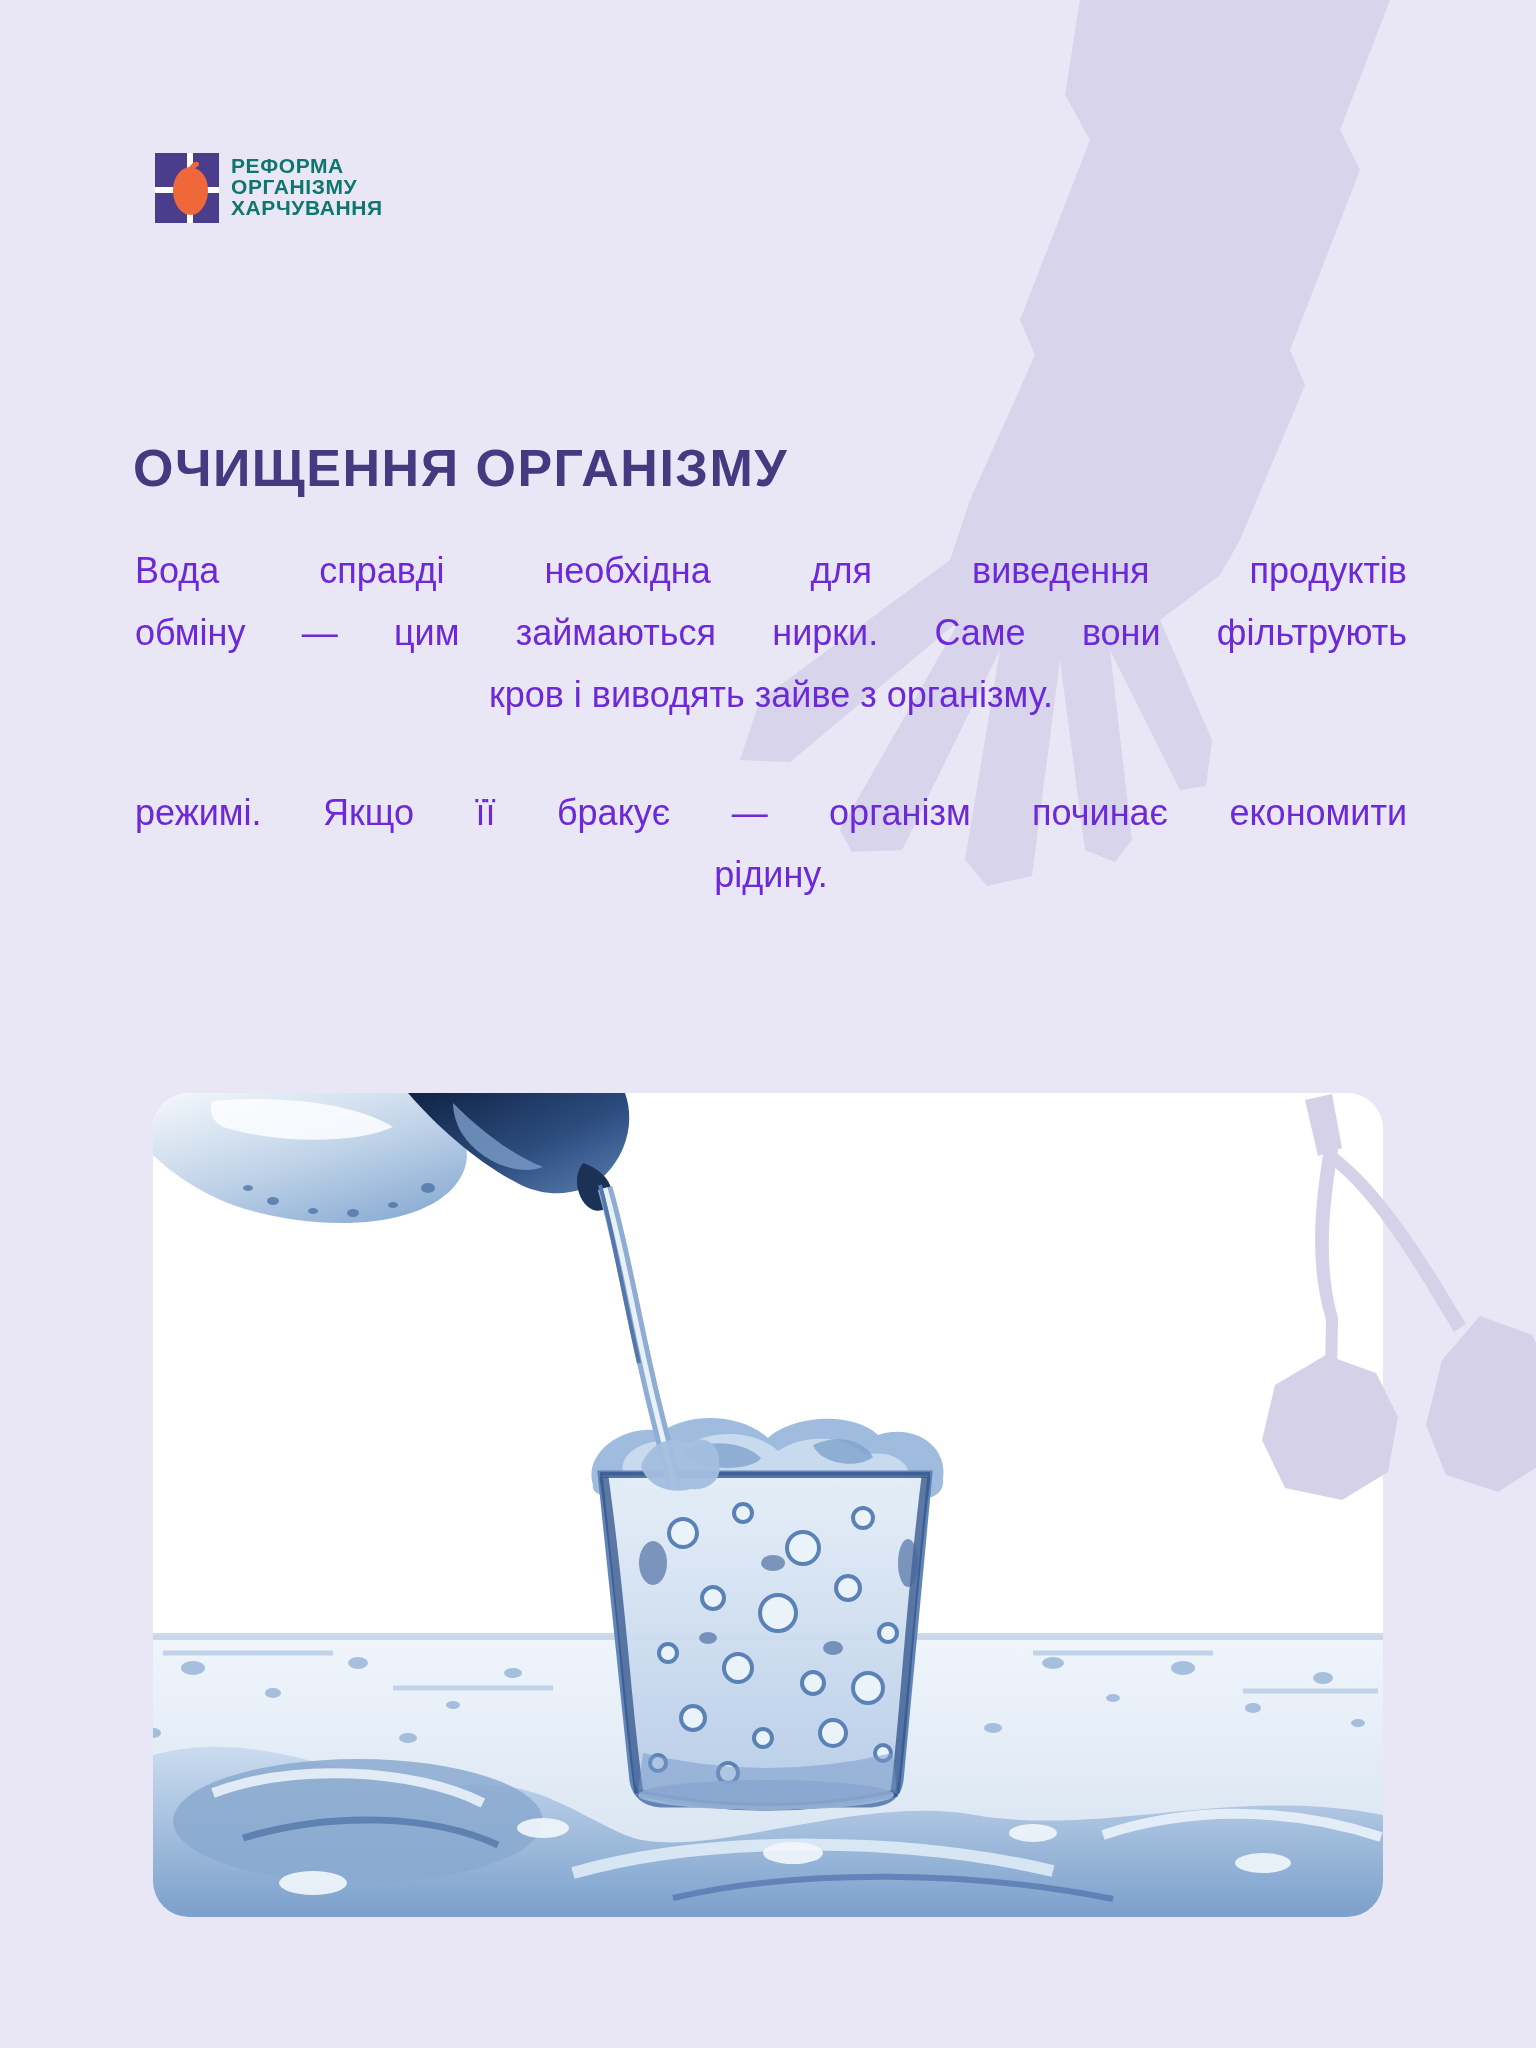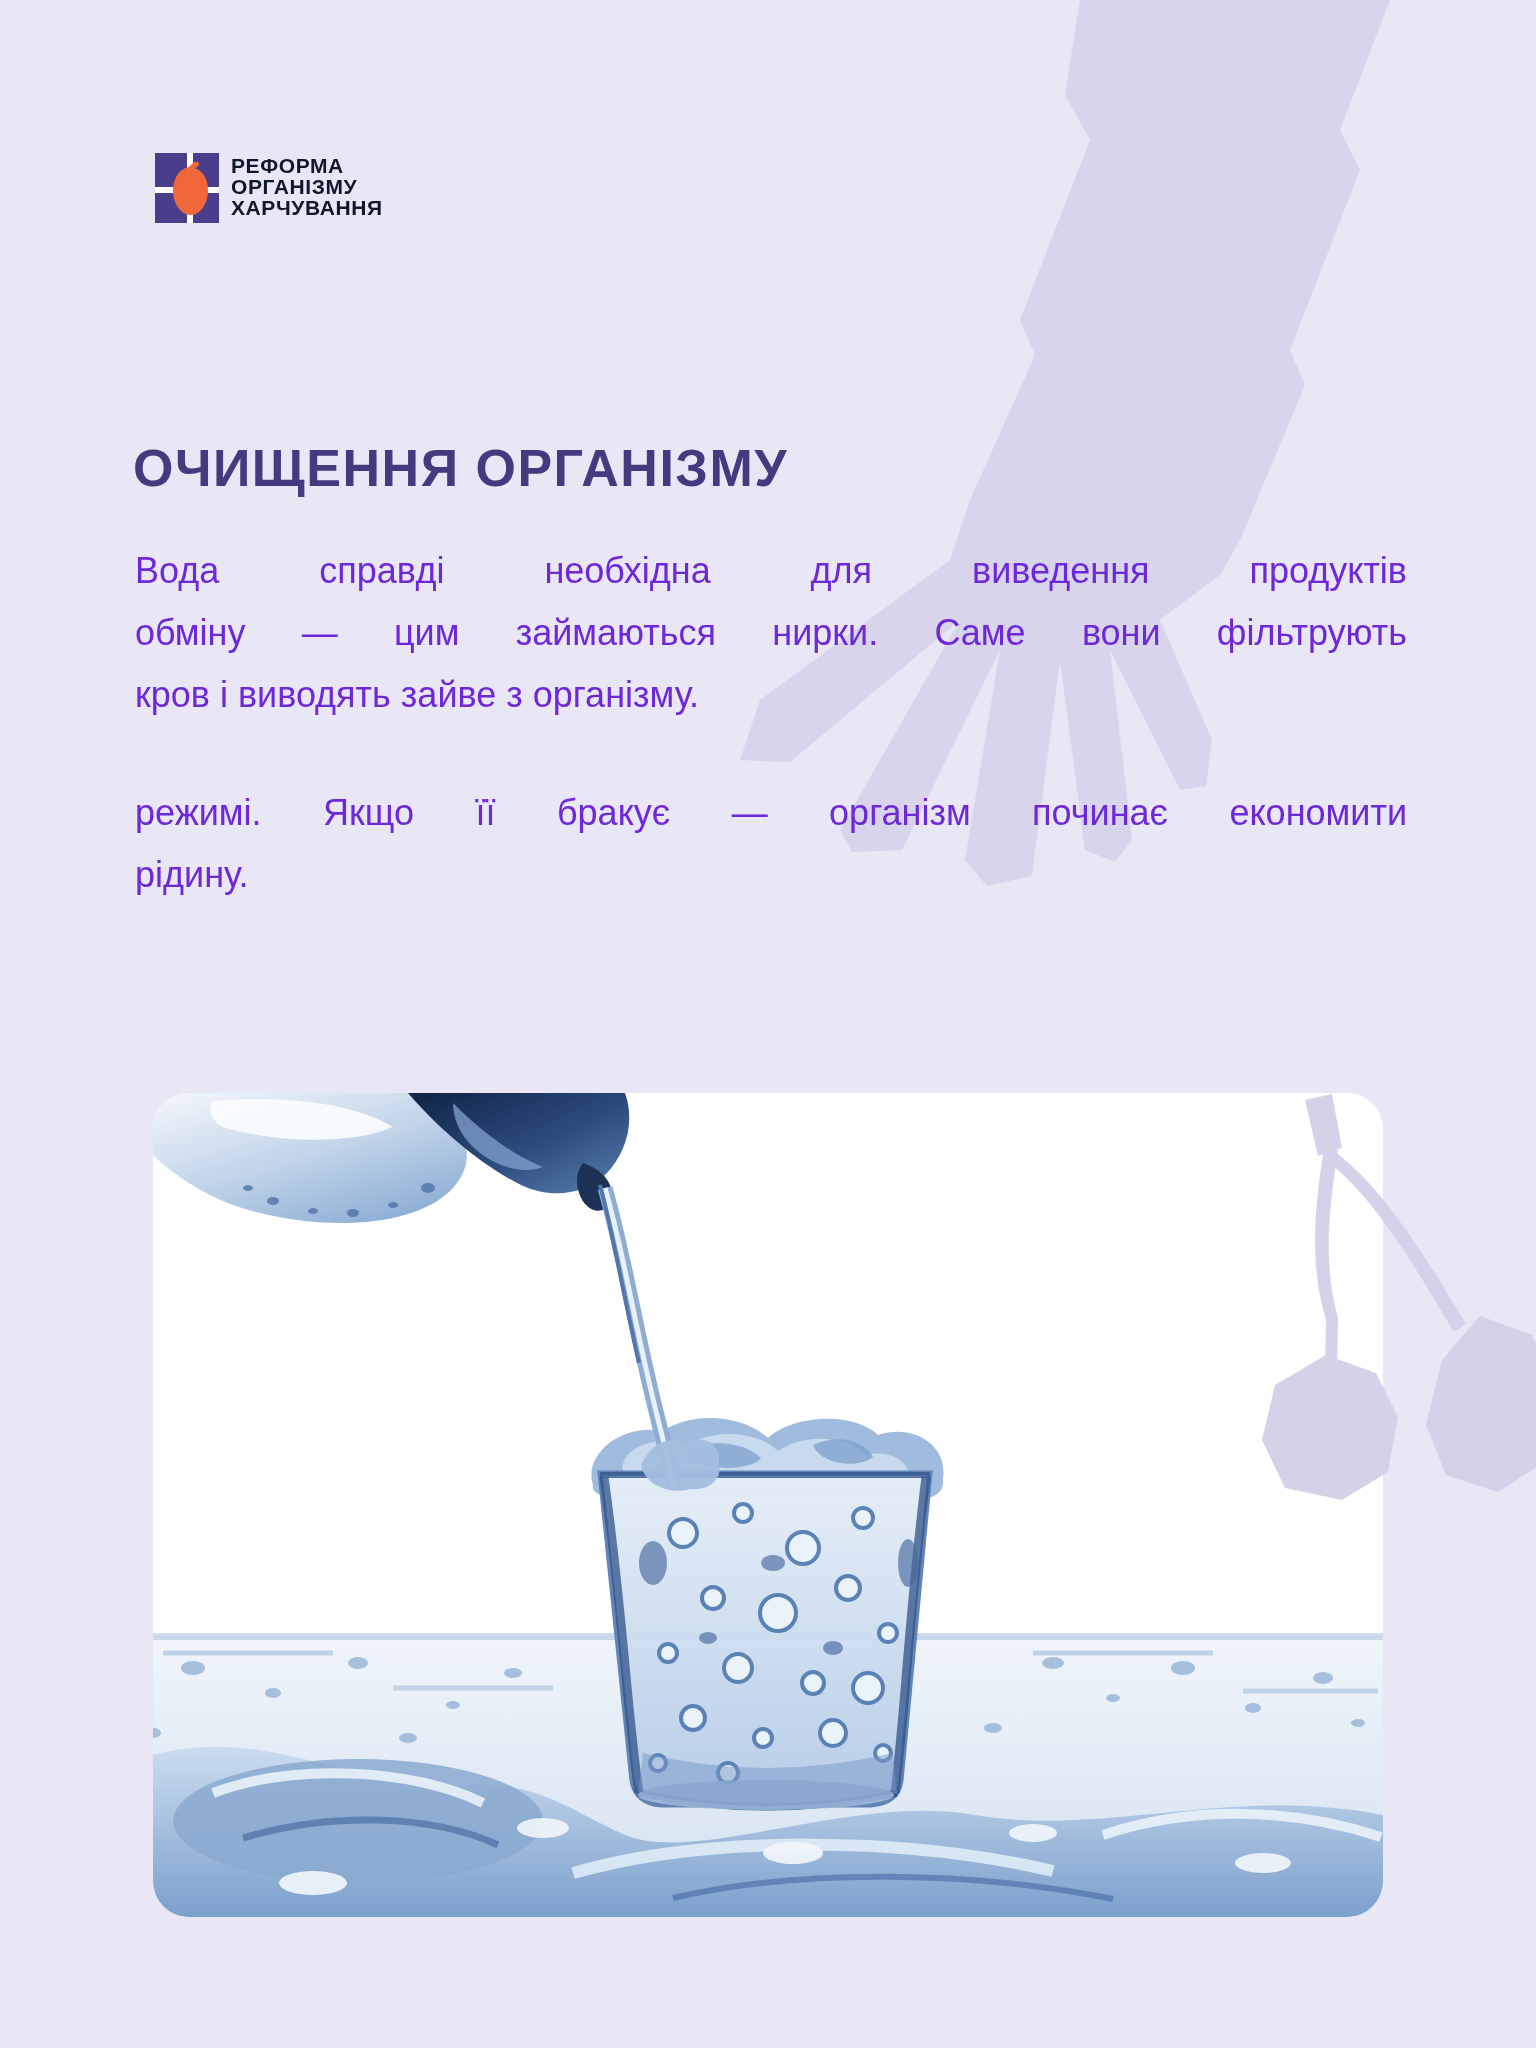--- a/index.html
+++ b/index.html
@@ -12,38 +12,38 @@
   }
   
   .wm{position:absolute;pointer-events:none;}
   #wm-carrot{left:700px;top:0;width:836px;height:900px;z-index:1;}
   #wm-cherries{left:1180px;top:1060px;width:356px;height:560px;z-index:4;}
   
   .logo{position:absolute;left:155px;top:153px;display:flex;align-items:flex-start;z-index:2;}
   .logo-icon{width:64px;height:70px;flex:0 0 auto;}
   .logo-text{
     margin-left:12px;margin-top:2px;
-    color:#0f172a;font-weight:bold;font-size:21px;line-height:21px;
+    color:#0f766e;font-weight:bold;font-size:21px;line-height:21px;
     letter-spacing:0.6px;
   }
   
   .heading{
     position:absolute;left:133px;top:406px;width:1290px;z-index:2;
     color:#453A80;font-size:52px;font-weight:800;
     letter-spacing:1.5px;line-height:1.05;
   }
   
   .para{
     position:absolute;left:135px;width:1272px;z-index:2;
     color:#6d28d9;font-size:36px;line-height:62px;
   }
   #para1{top:540px;}
   #para2{top:782px;}
   .jline{text-align:justify;text-align-last:justify;}
-  .lline{text-align:left;}
+  .lline{text-align:center;}
   
   .photo{
     position:absolute;left:153px;top:1093px;width:1230px;height:824px;
     border-radius:36px;overflow:hidden;background:#ffffff;z-index:3;
   }
   .photo svg{display:block;}
 </style>
 </head>
 <body>
 

